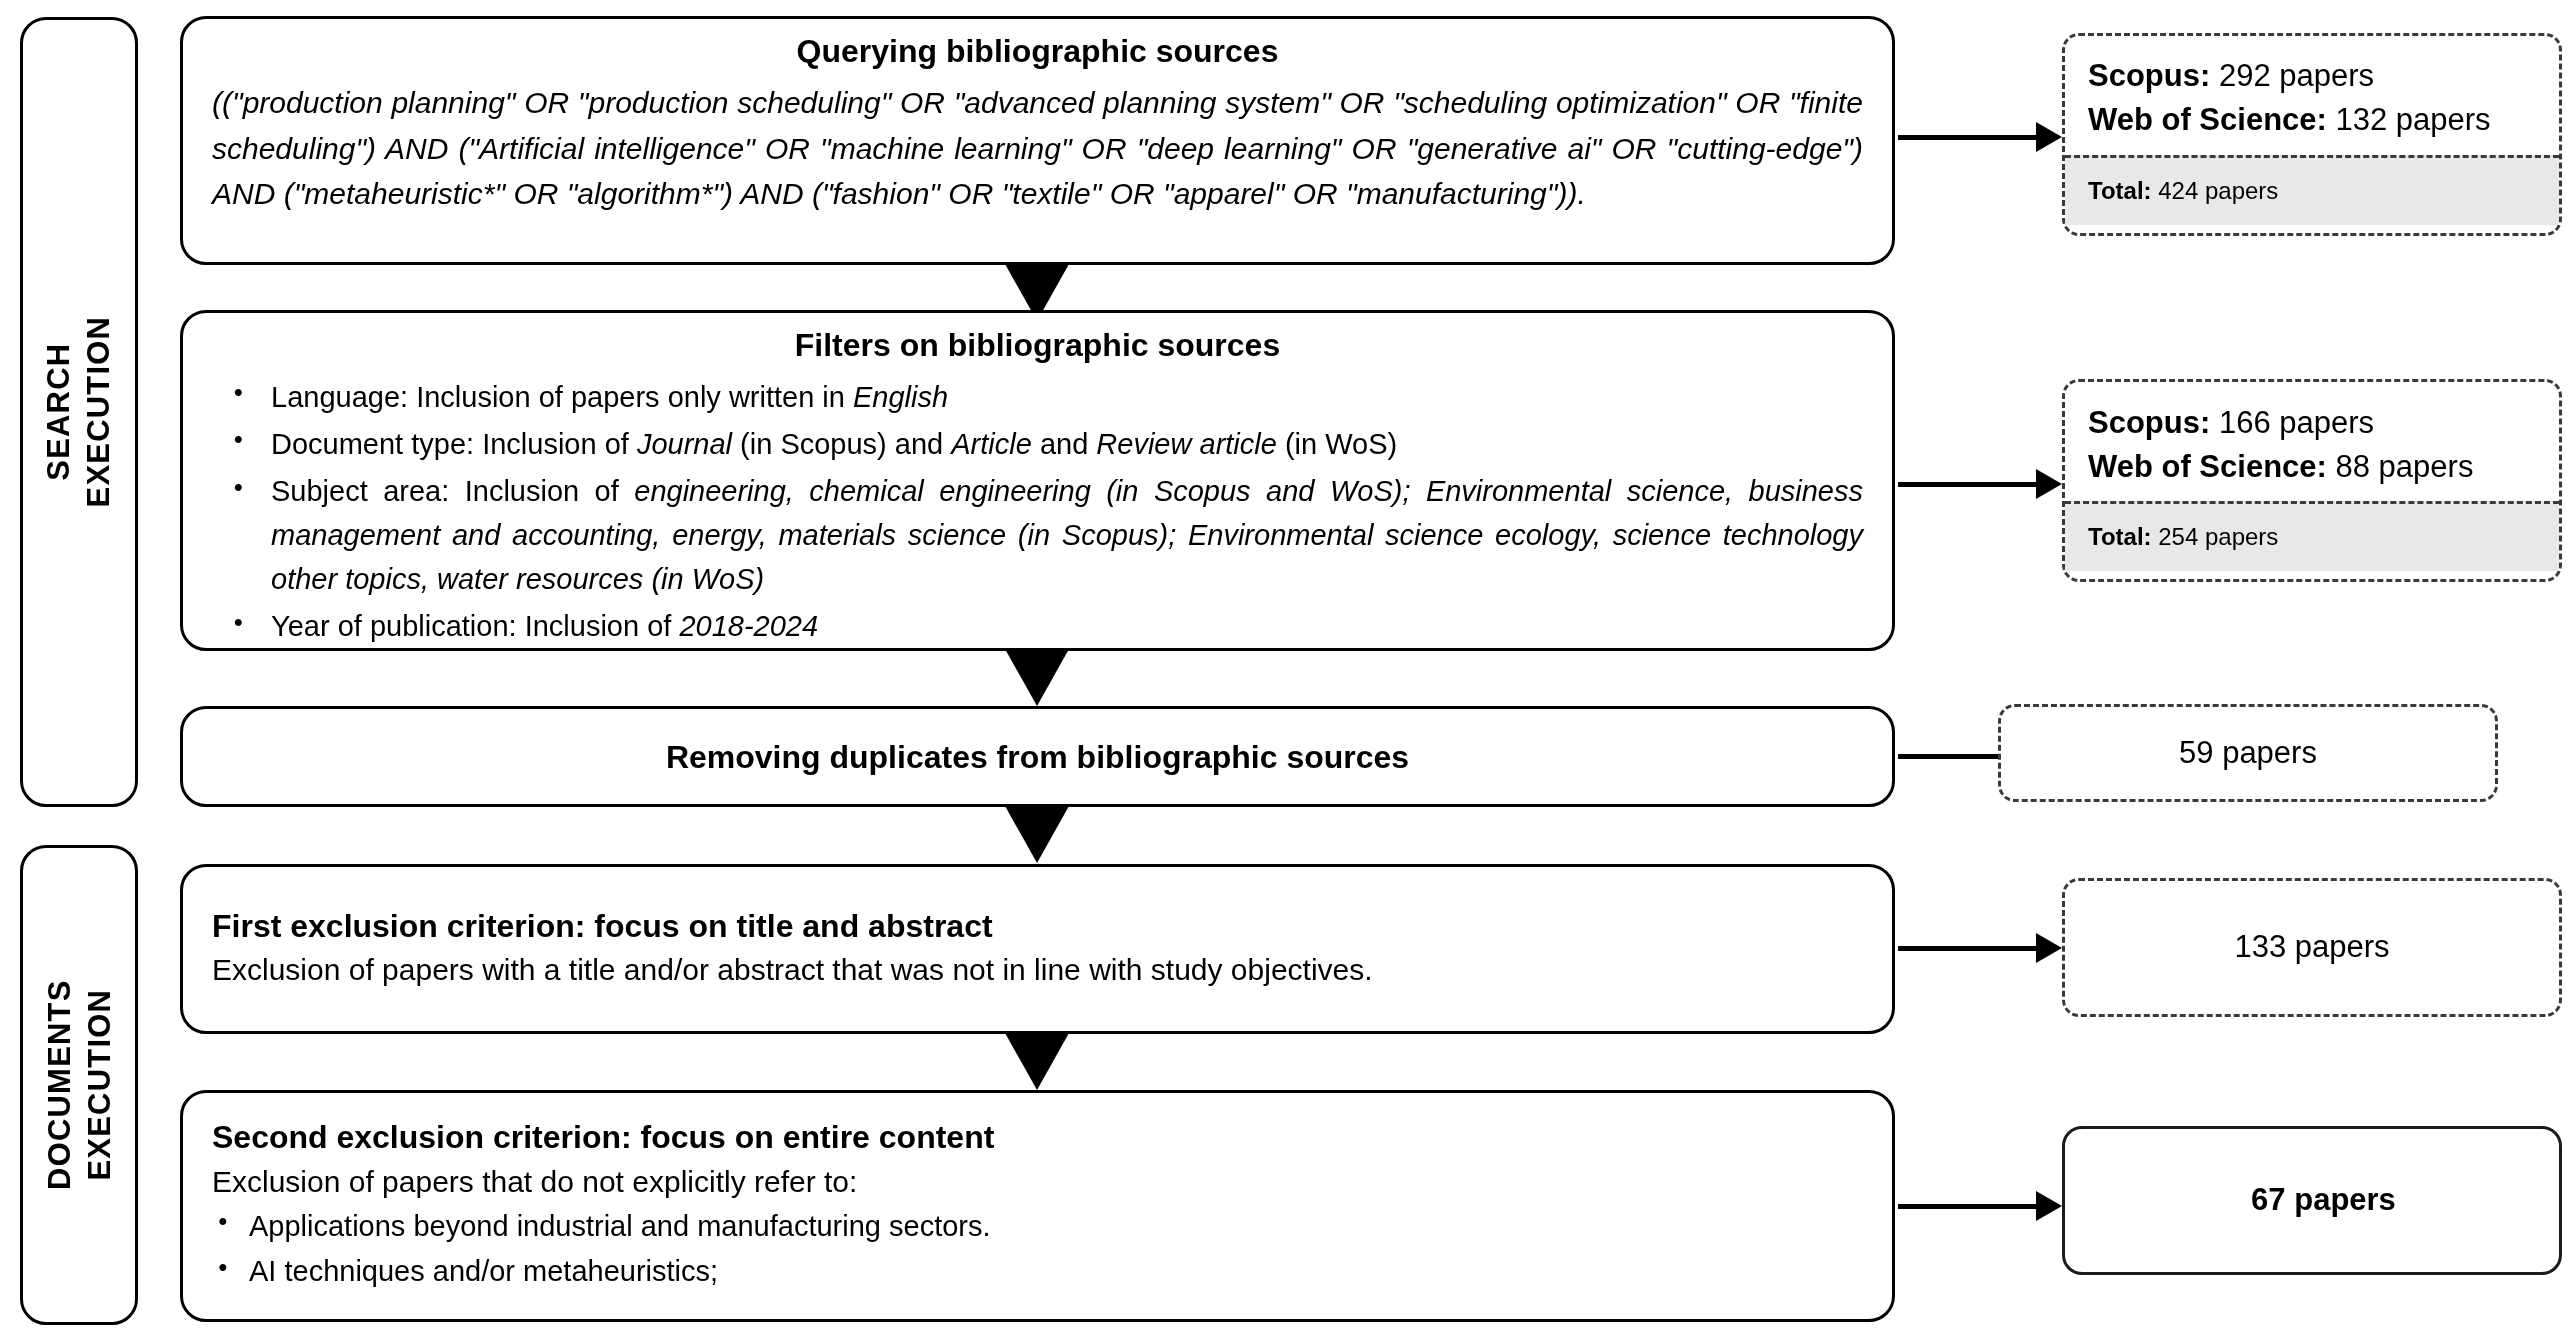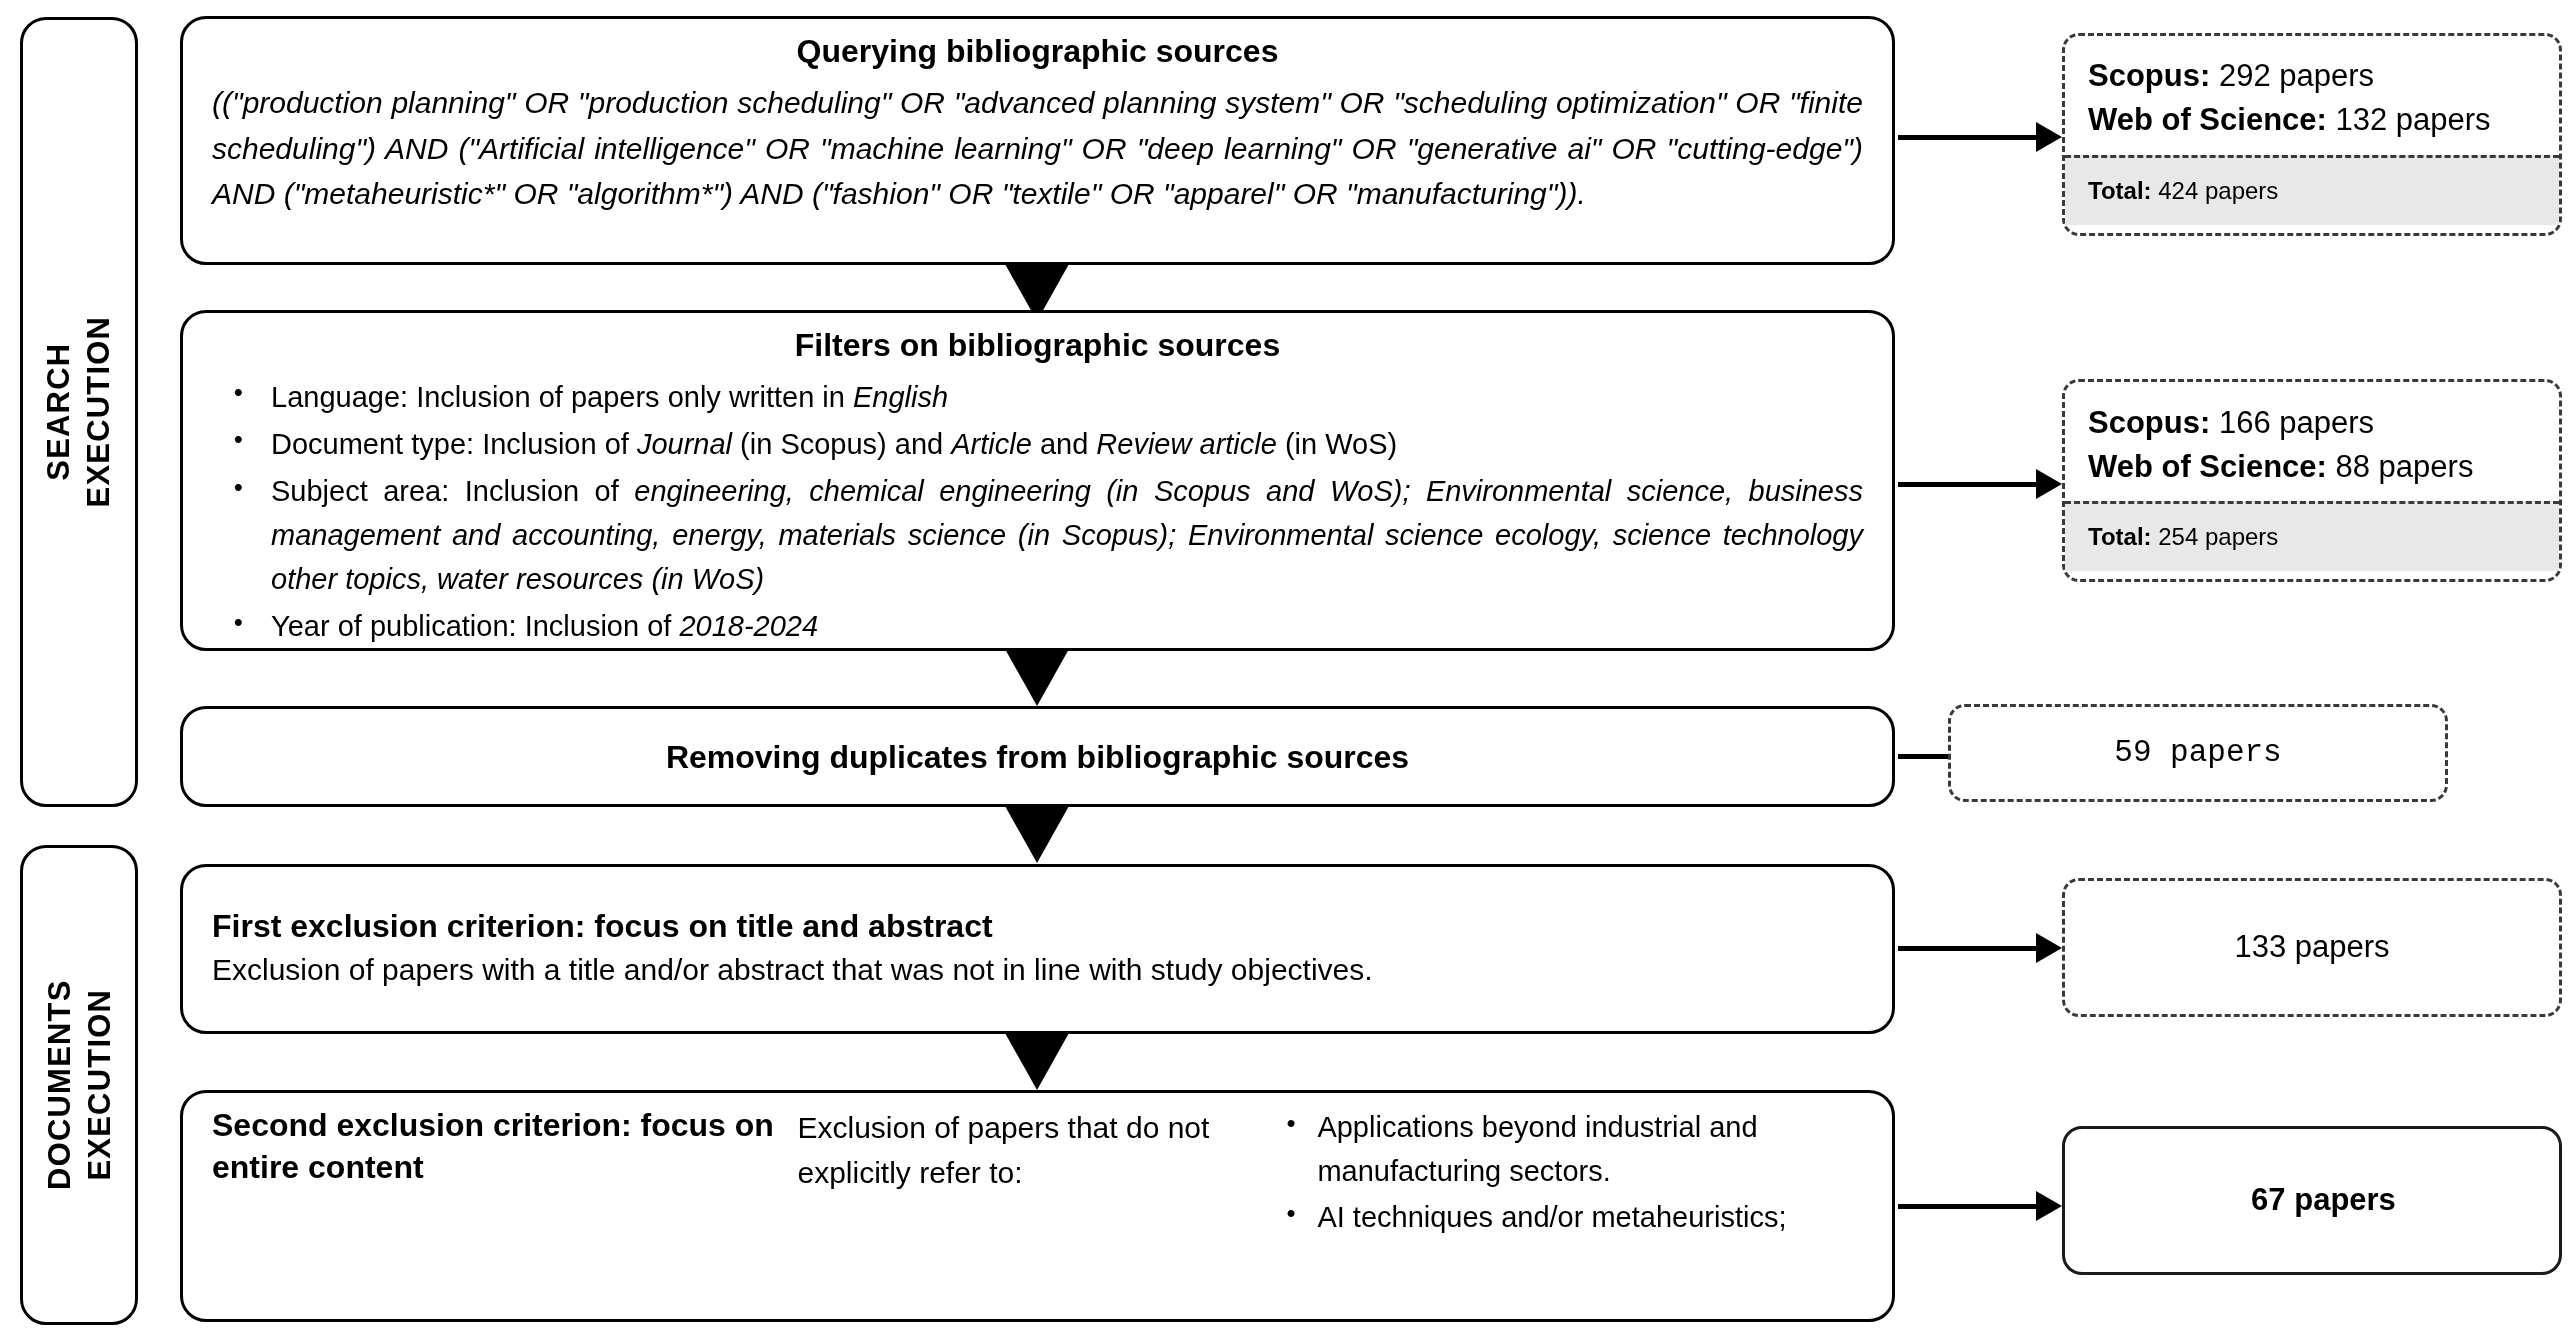--- a/index.html
+++ b/index.html
@@ -108,21 +108,21 @@
   em.it { font-style: italic; }
 
   
   #box-query     { left: 180px; top: 15.5px;   width: 1715px; height: 249px; }
   #box-filters   { left: 180px; top: 310px;  width: 1715px; height: 341px; }
   #box-dupes     { left: 180px; top: 706px;  width: 1715px; height: 101px;
                    display: flex; align-items: center; justify-content: center; }
   #box-excl1     { left: 180px; top: 864px; width: 1715px; height: 170px;
                    display: flex; flex-direction: column; justify-content: center; }
   #box-excl2     { left: 180px; top: 1090px; width: 1715px; height: 232px;
-                   display: flex; flex-direction: row; justify-content: center; }
+                   display: flex; flex-direction: column; justify-content: center; }
 
   
   .tri-down {
     position: absolute;
     width: 0; height: 0;
     border-left: 32.5px solid transparent;
     border-right: 32.5px solid transparent;
     border-top: 57px solid #000000;
   }
   #tri-1 { left: 1005px; top: 264px; }
@@ -188,22 +188,22 @@
     border-top: 3.1px dashed #3a3a3a;
     background: #e8e8e8;
     padding: 17px 23px 18.6px 23px;
     font-size: 24px;
     line-height: 1.3;
   }
   .total-strip b { font-weight: bold; }
 
   #res-1 { left: 2062px; top: 32.5px;   width: 500px; height: 203px; }
   #res-2 { left: 2062px; top: 379px;  width: 500px; height: 203px; }
-  #res-3 { left: 1948px; top: 704px;  width: 500px; height: 98px;
-           align-items: flex-start; font-family: Liberation Mono, monospace; }
+  #res-3 { left: 1998px; top: 704px;  width: 500px; height: 98px;
+           align-items: flex-start; }
   #res-4 { left: 2062px; top: 878px; width: 500px; height: 139px;
            align-items: center; }
   #res-5 { left: 2062px; top: 1126px; width: 500px; height: 149px;
            align-items: center; }
 
   
   .result-box .split-top { flex: 0 0 auto; }
 </style>
 </head>
 <body>

